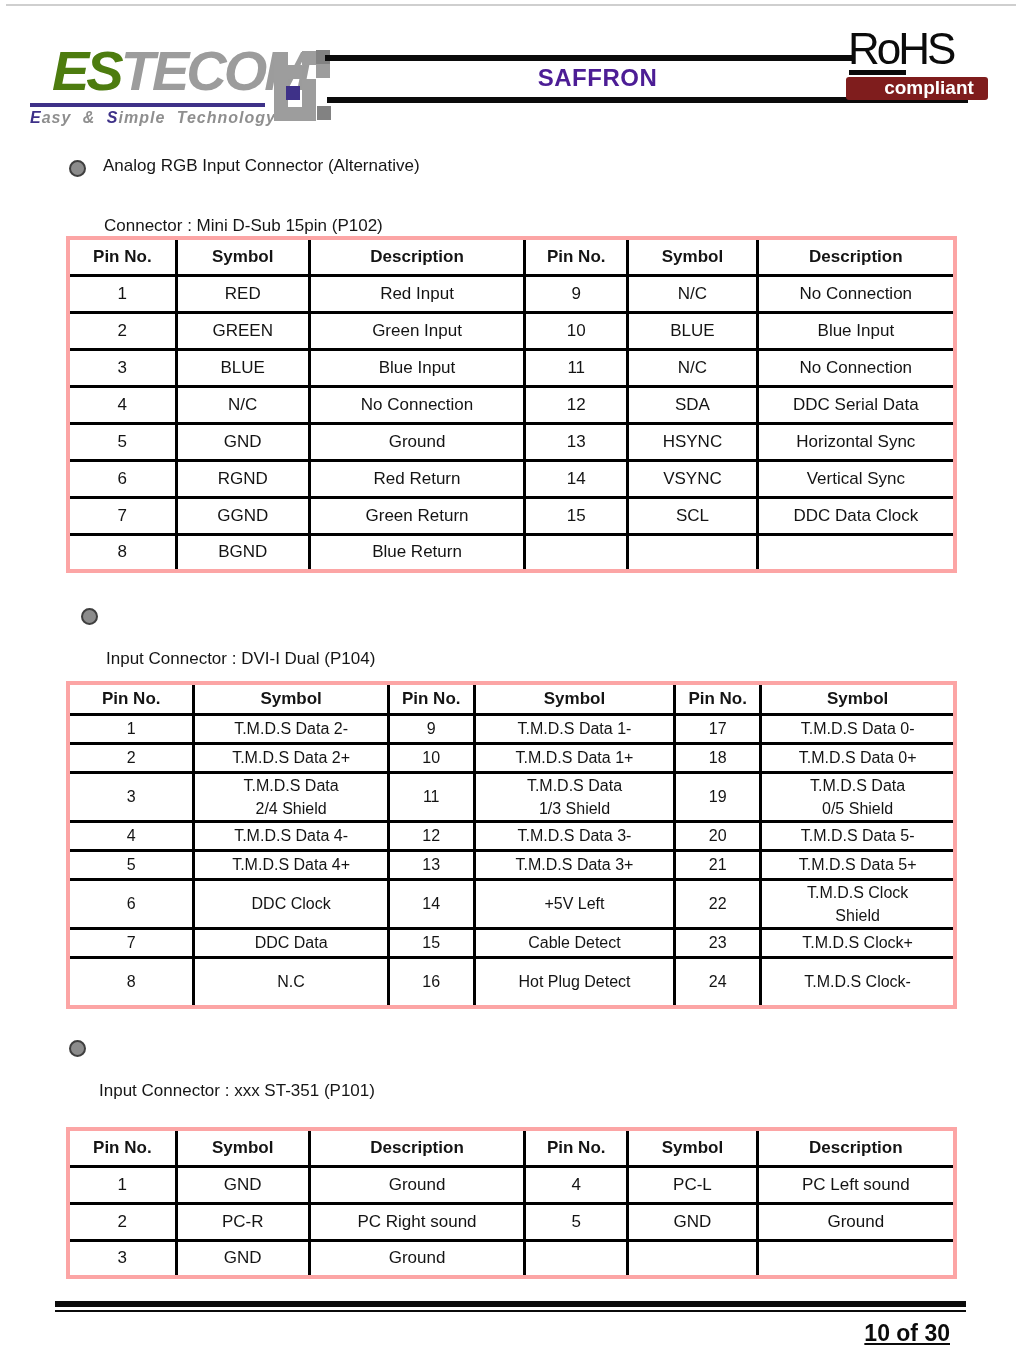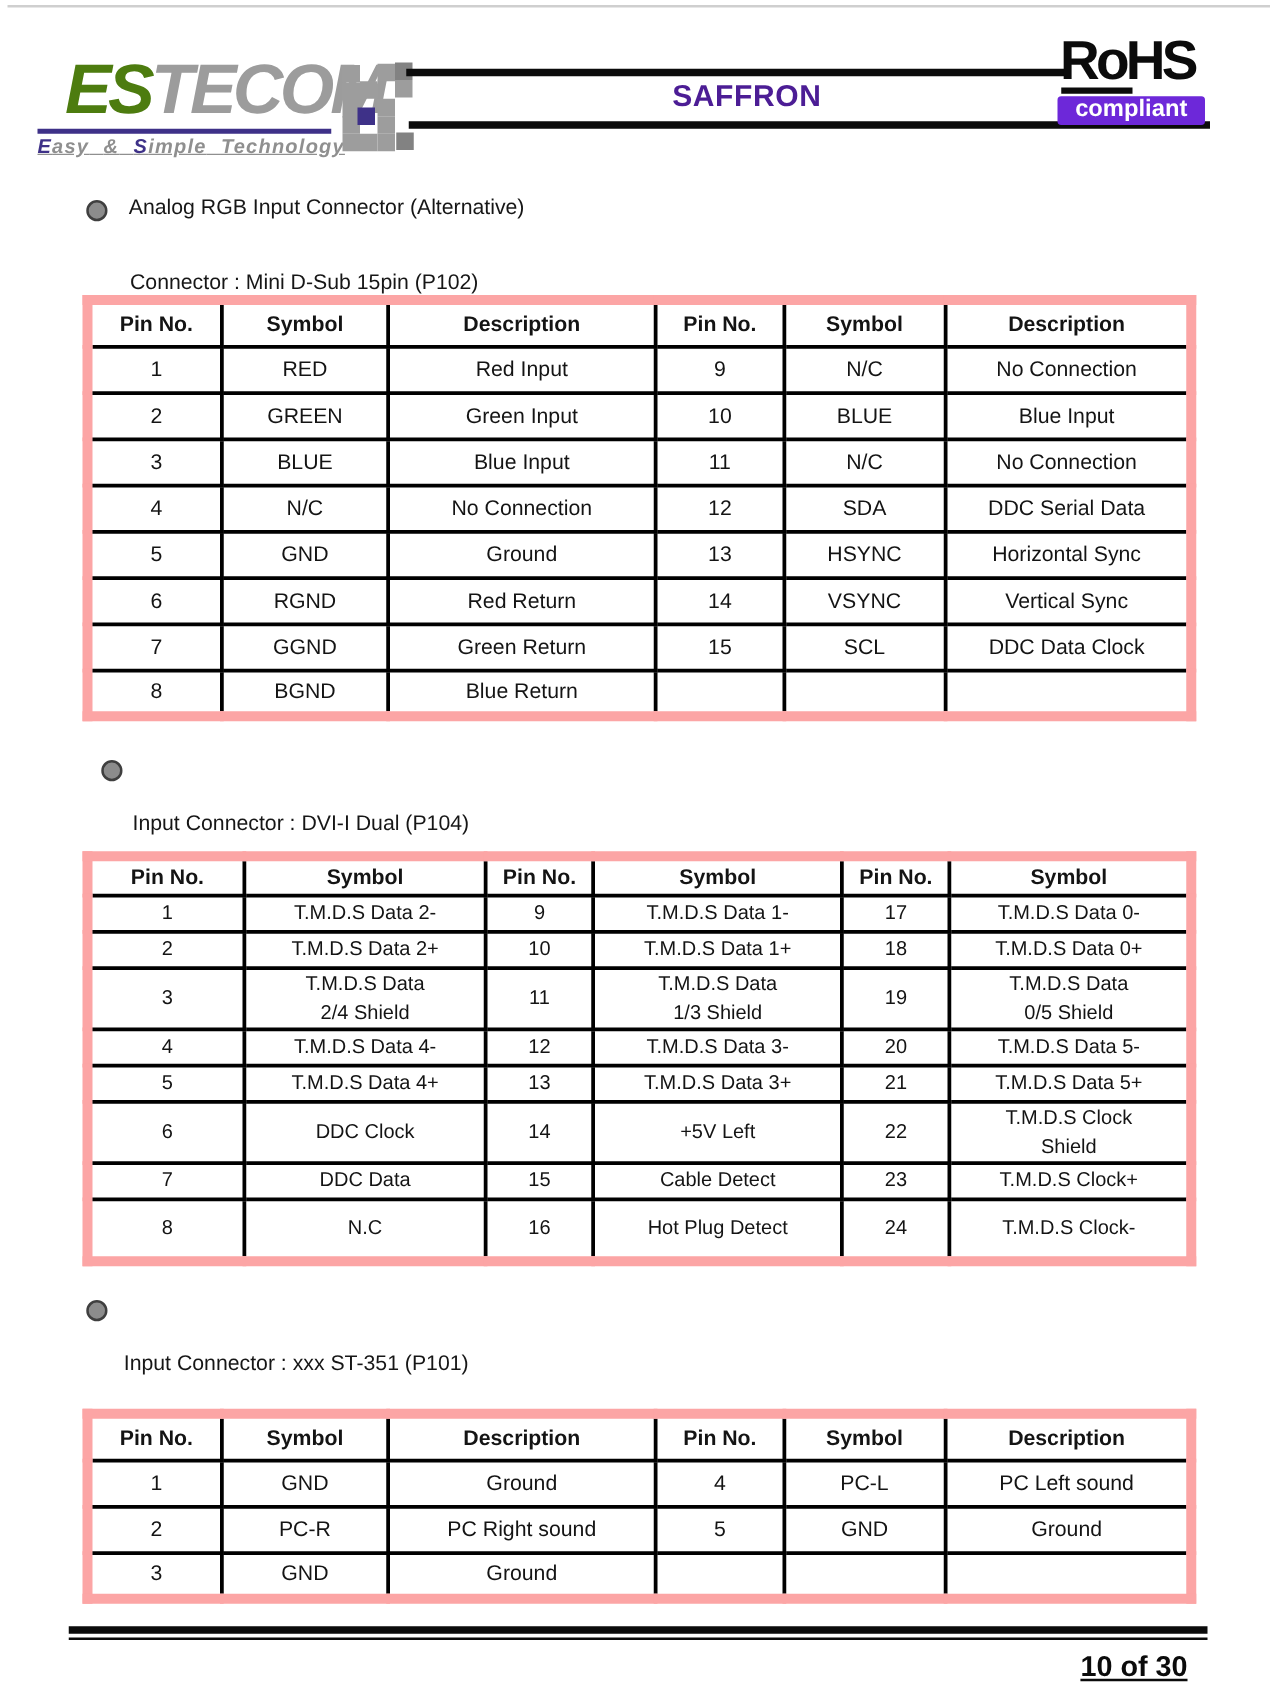--- a/index.html
+++ b/index.html
@@ -12,38 +12,38 @@
   
   .top-hairline { top:4px; left:6px; width:1010px; height:2px; background:#cfcfcf; }
 
   
   .brand { left:52px; top:42px; font-size:56px; font-weight:bold; font-style:italic;
            letter-spacing:-3px; line-height:58px; white-space:nowrap; }
   .brand .pu { color:#4d7c0f; }
   .brand .gy { color:#9c9c9c; }
   .brand-underline { left:30px; top:103px; width:235px; height:4px; background:#3e3188; }
   .tagline { left:30px; top:109px; font-size:16px; font-weight:bold; font-style:italic;
-             color:#8f8f8f; letter-spacing:1px; word-spacing:6px; white-space:nowrap;text-decoration:underline; }
+             color:#8f8f8f; letter-spacing:1px; word-spacing:6px; white-space:nowrap; }
   .tagline .pu { color:#3e3188; }
 
   .mosaic { left:274px; top:49px; width:58px; height:72px; }
   .mosaic .sq { position:absolute; width:14px; height:14px; }
   .mq-g { background:#9d9d9d; } .mq-d { background:#828282; } .mq-p { background:#3e3188; }
 
   .hdr-line-top    { left:325px; top:55px;  width:528px; height:6px; background:#0b0b0b; }
   .hdr-line-bottom { left:327px; top:97px;  width:641px; height:6px; background:#0b0b0b; }
   .hdr-title { left:325px; top:64px; width:545px; text-align:center;
                font-size:24px; font-weight:bold; color:#4c1d95; letter-spacing:0.5px; }
 
   .rohs { left:846px; top:26px; width:122px; }
-  .rohs-word { position:relative; font-size:44px; font-weight:bold; line-height:46px;
+  .rohs-word { position:relative; font-size:44px; font-weight:normal; line-height:46px;
                letter-spacing:-3px; color:#0b0b0b; text-align:left; padding-left:2px; }
   .rohs-underline { position:absolute; left:3px; top:44px; width:57px; height:5px; background:#0b0b0b; }
-  .rohs-box { margin-top:5px; width:118px; height:23px; background:#6d28d9; border-radius:3px;
-              color:#ffffff; font-size:19px; font-weight:bold; text-align:center; line-height:22px; }
+  .rohs-box { margin-top:5px; width:118px; height:23px; background:#7f1d1d; border-radius:3px;
+              color:#ffffff; font-size:19px; font-weight:bold; text-align:center; line-height:22px;padding-left:24px; }
 
   
   .bullet { width:13px; height:13px; border-radius:50%; background:#8c8c8c; border:2px solid #3f3f3f; }
   .sec-title, .sec-sub { font-size:17px; color:#161616; white-space:pre-wrap; }
 
   #sec1-bullet { left:69px;  top:160px; }
   #sec1-title  { left:103px; top:156px; }
   #sec1-sub    { left:104px; top:216px; }
   #table-rgb   { left:66px;  top:236px; }
 
@@ -52,21 +52,21 @@
   #sec2-sub    { left:106px; top:649px; }
   #table-dvi   { left:66px;  top:681px; }
 
   #sec3-bullet { left:69px;  top:1040px; }
   #sec3-title  { left:92px;  top:1035px; }
   #sec3-sub    { left:99px;  top:1081px; }
   #table-snd   { left:66px;  top:1127px; }
 
   
   table.pin-table { position:absolute; width:891px; border-collapse:collapse; table-layout:fixed;
-                    border:8px solid #fca5a5; background:#fff; }
+                    border:4px solid #fca5a5; background:#fff; }
   table.pin-table th, table.pin-table td {
     border:3px solid #000; text-align:center; vertical-align:middle;
     padding:0 4px; box-sizing:border-box; white-space:pre-line; overflow:hidden;
   }
   table.pin-table th { font-size:17px; font-weight:bold; }
   table.pin-table td { font-size:17px; font-weight:normal; }
 
   #table-rgb th, #table-rgb td, #table-snd th, #table-snd td { height:37px; }
 
   #table-dvi th { height:31px; }

